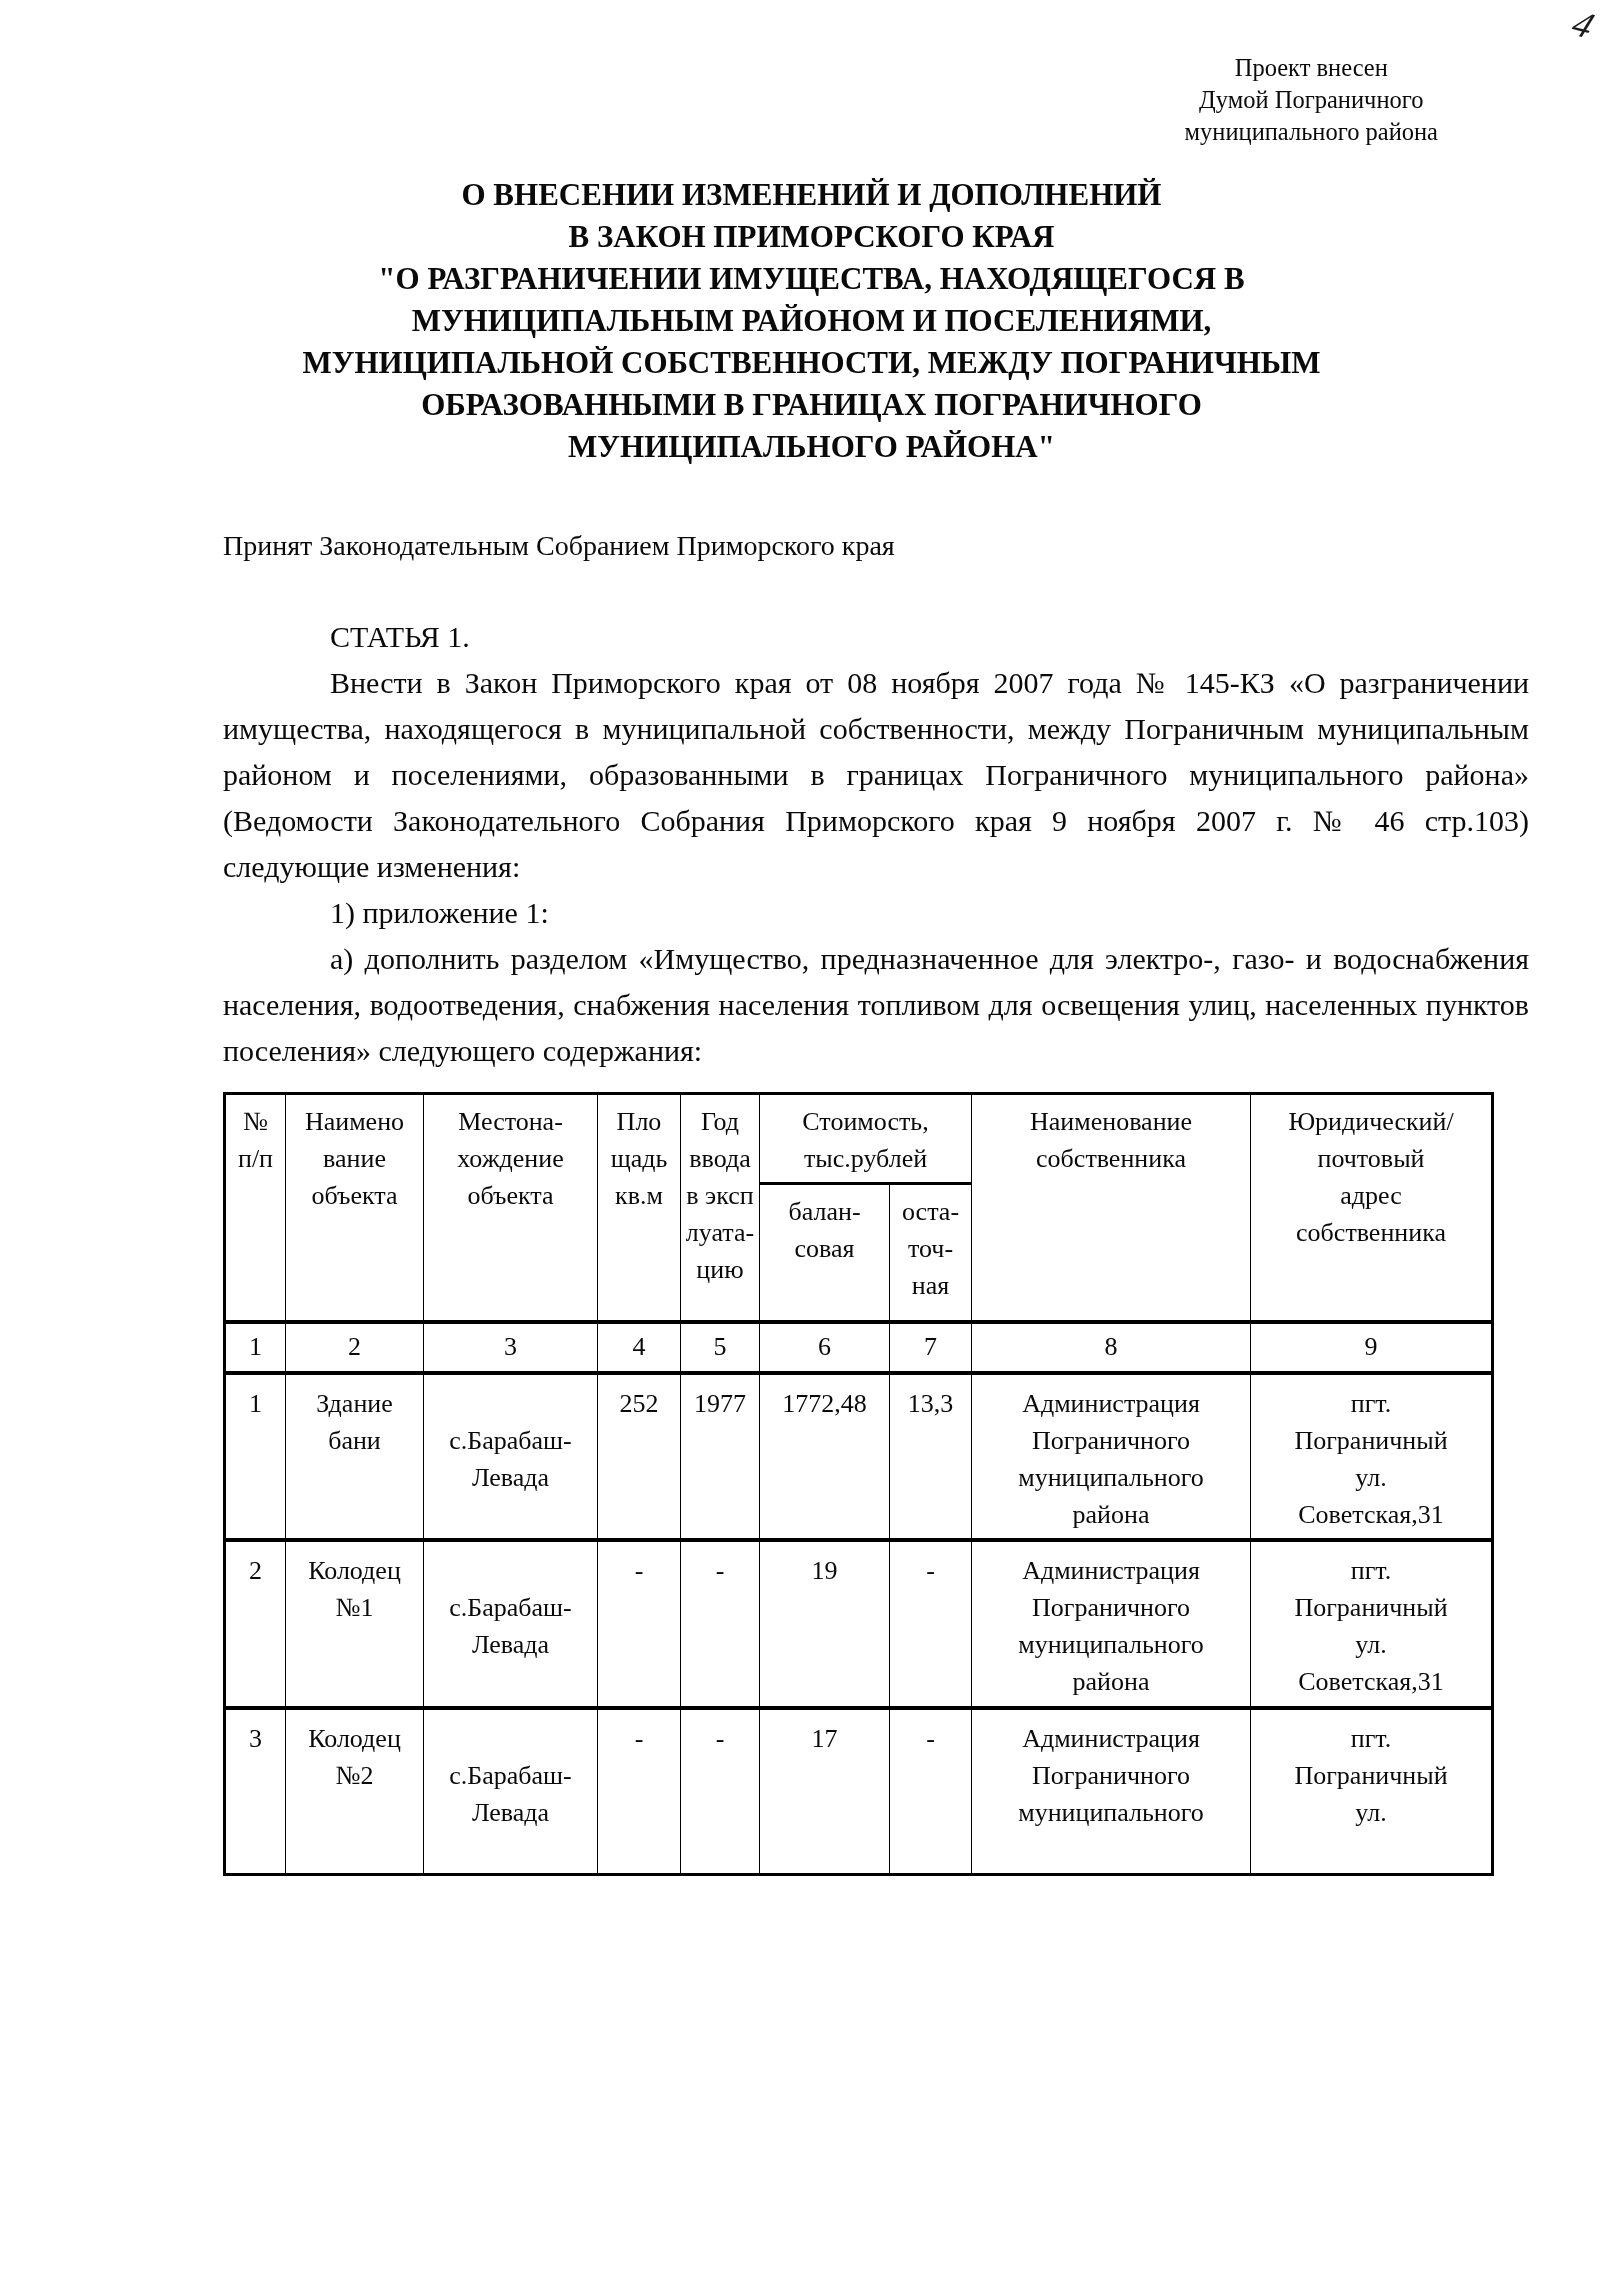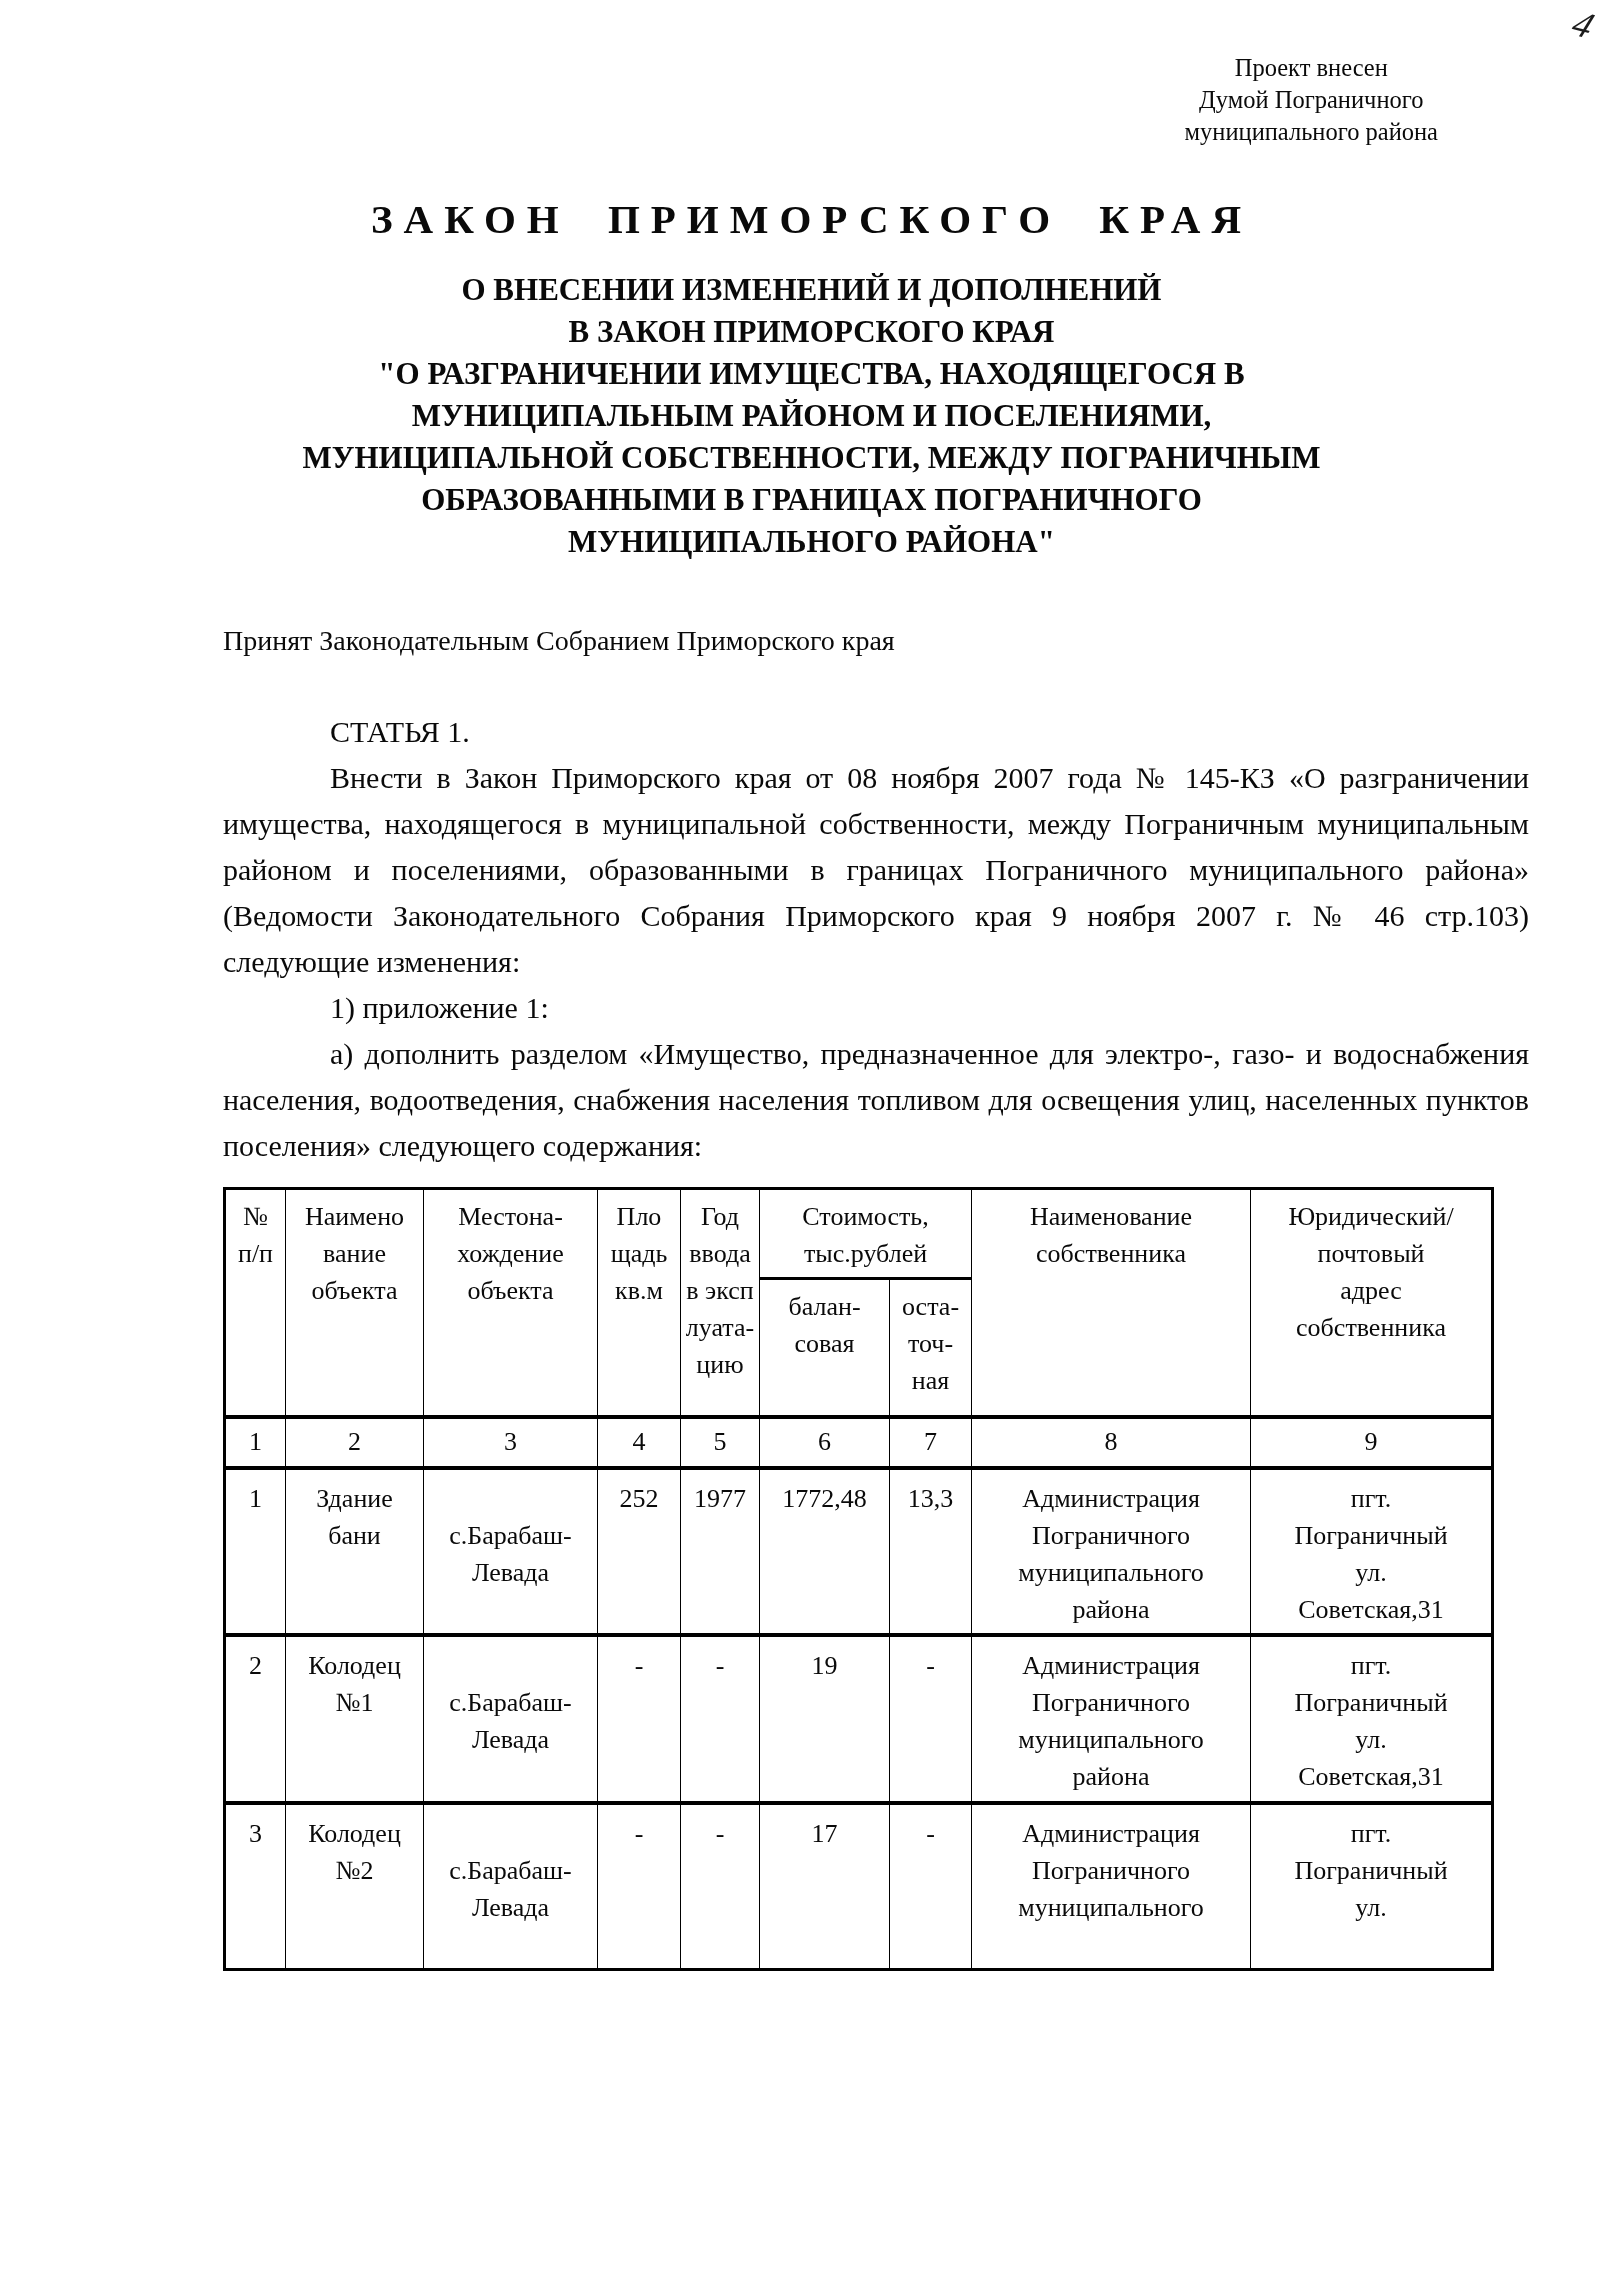--- a/index.html
+++ b/index.html
@@ -107,21 +107,20 @@
 <div class="page">
 
   <div class="handwritten">4</div>
 
   <div class="header-note">
     <div>Проект внесен</div>
     <div>Думой Пограничного</div>
     <div>муниципального района</div>
   </div>
 
-  <h1 class="law-heading">ЗАКОН ПРИМОРСКОГО КРАЯ</h1>
 
   <div class="law-title">
     <div>О ВНЕСЕНИИ ИЗМЕНЕНИЙ И ДОПОЛНЕНИЙ</div>
     <div>В ЗАКОН ПРИМОРСКОГО КРАЯ</div>
     <div>"О  РАЗГРАНИЧЕНИИ ИМУЩЕСТВА, НАХОДЯЩЕГОСЯ В</div>
     <div>МУНИЦИПАЛЬНЫМ РАЙОНОМ И ПОСЕЛЕНИЯМИ,</div>
     <div>МУНИЦИПАЛЬНОЙ СОБСТВЕННОСТИ, МЕЖДУ ПОГРАНИЧНЫМ</div>
     <div>ОБРАЗОВАННЫМИ В ГРАНИЦАХ ПОГРАНИЧНОГО</div>
     <div>МУНИЦИПАЛЬНОГО РАЙОНА"</div>
   </div>

